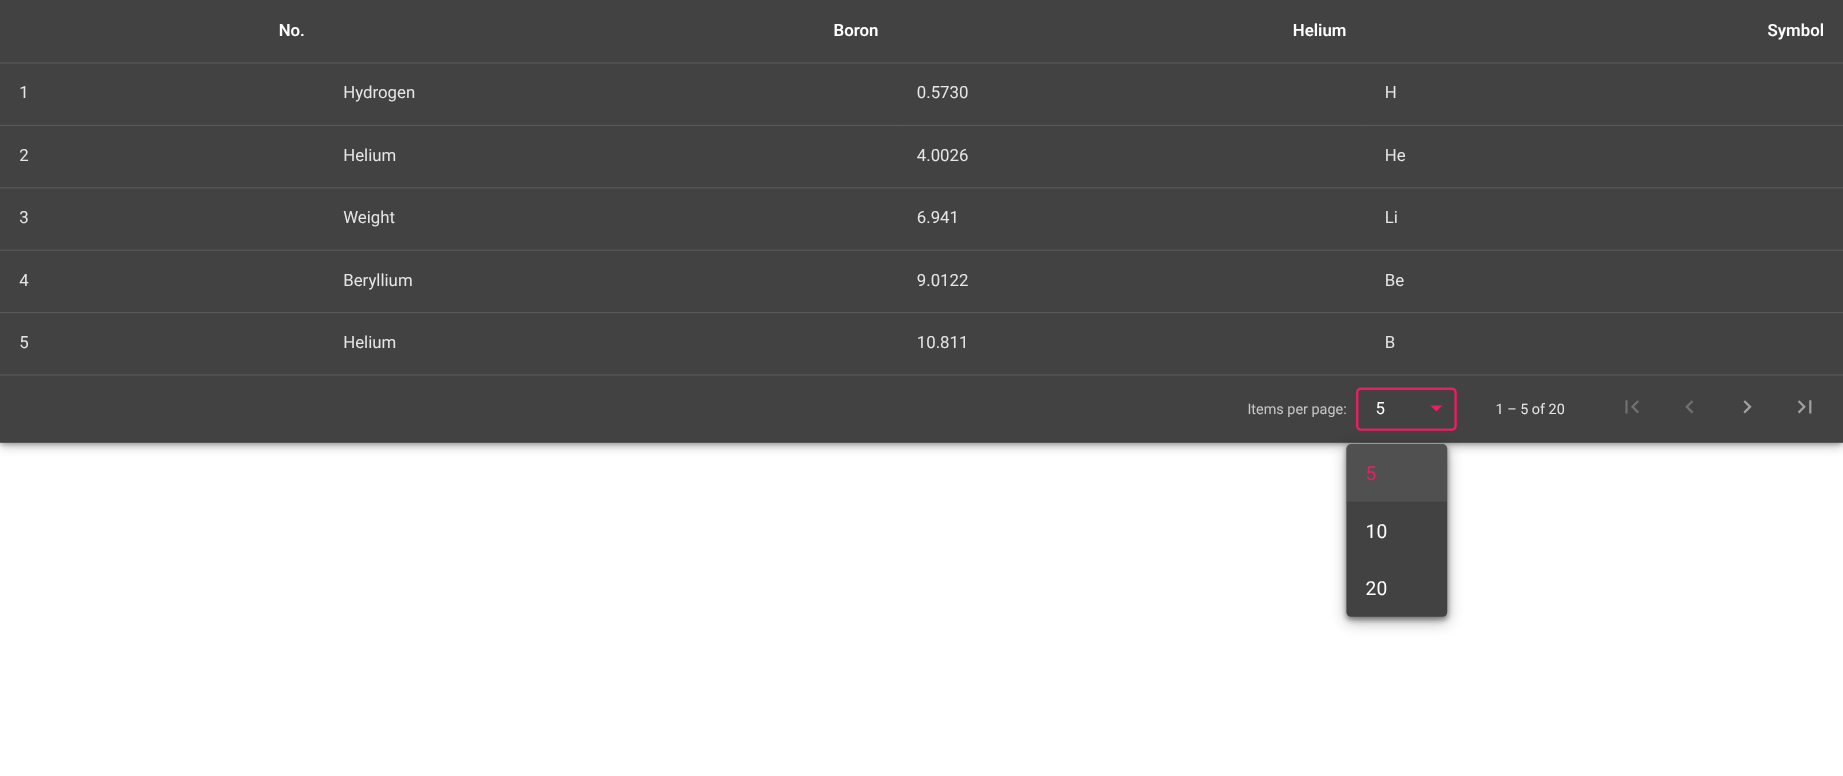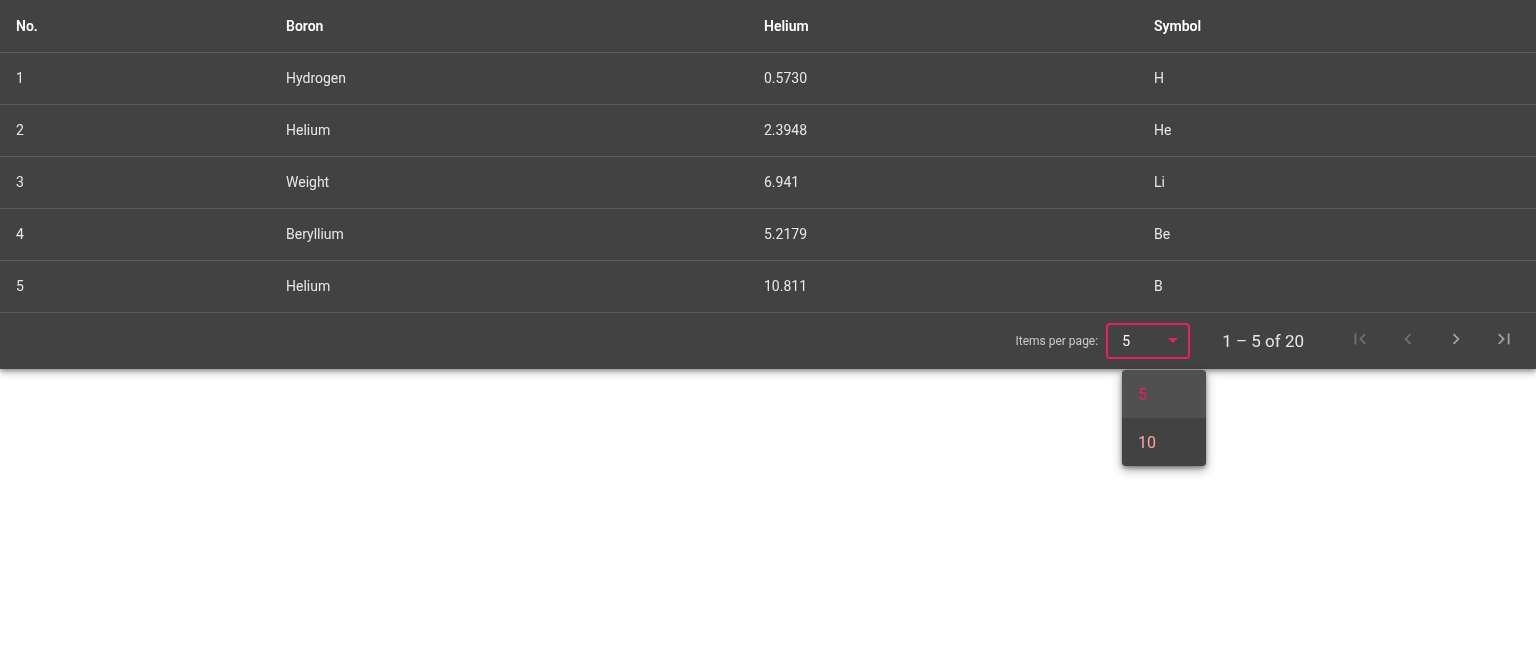--- a/index.html
+++ b/index.html
@@ -21,21 +21,21 @@
       width: 100%;
     }
     table {
       width: 100%;
       border-collapse: collapse;
     }
     thead tr {
       height: 52px;
     }
     thead th {
-      text-align: left;
+      text-align: right;
       font-weight: 600;
       font-size: 14px;
       color: #ffffff;
       padding: 0 16px;
       border-bottom: 1px solid rgba(255,255,255,0.12);
     }
     tbody tr {
       height: 52px;
       border-bottom: 1px solid rgba(255,255,255,0.12);
     }
@@ -81,21 +81,21 @@
     .dropdown-arrow {
       width: 0;
       height: 0;
       border-left: 5px solid transparent;
       border-right: 5px solid transparent;
       border-top: 5px solid #e91e63;
     }
     .range-label {
       margin-right: 32px;
       color: rgba(255,255,255,0.87);
-      font-size: 17px;
+      font-size: 12px;
     }
     .nav-buttons {
       display: flex;
       align-items: center;
     }
     .nav-btn {
       width: 40px;
       height: 40px;
       display: flex;
       align-items: center;
@@ -127,21 +127,21 @@
       box-shadow: 0 2px 4px rgba(0,0,0,0.4), 0 4px 12px rgba(0,0,0,0.3);
       overflow: hidden;
       z-index: 10;
     }
     .dropdown-option {
       height: 48px;
       display: flex;
       align-items: center;
       padding: 0 16px;
       font-size: 16px;
-      color: #fca5a5;
+      color: #ffffff;
       cursor: pointer;
     }
     .dropdown-option.selected {
       background: rgba(255,255,255,0.08);
       color: #e91e63;
     }
   </style>
 </head>
 <body>
 
@@ -158,33 +158,33 @@
     <tbody>
       <tr>
         <td>1</td>
         <td>Hydrogen</td>
         <td>0.5730</td>
         <td>H</td>
       </tr>
       <tr>
         <td>2</td>
         <td>Helium</td>
-        <td>2.3948</td>
+        <td>4.0026</td>
         <td>He</td>
       </tr>
       <tr>
         <td>3</td>
         <td>Weight</td>
         <td>6.941</td>
         <td>Li</td>
       </tr>
       <tr>
         <td>4</td>
         <td>Beryllium</td>
-        <td>5.2179</td>
+        <td>9.0122</td>
         <td>Be</td>
       </tr>
       <tr>
         <td>5</td>
         <td>Helium</td>
         <td>10.811</td>
         <td>B</td>
       </tr>
     </tbody>
   </table>
@@ -228,13 +228,14 @@
             </svg>
         </span>
       </button>
     </div>
   </div>
 </div>
 
 <div class="dropdown-panel">
   <div class="dropdown-option selected">5</div>
   <div class="dropdown-option">10</div>
+  <div class="dropdown-option">20</div>
 </div>
 
 </body></html>

